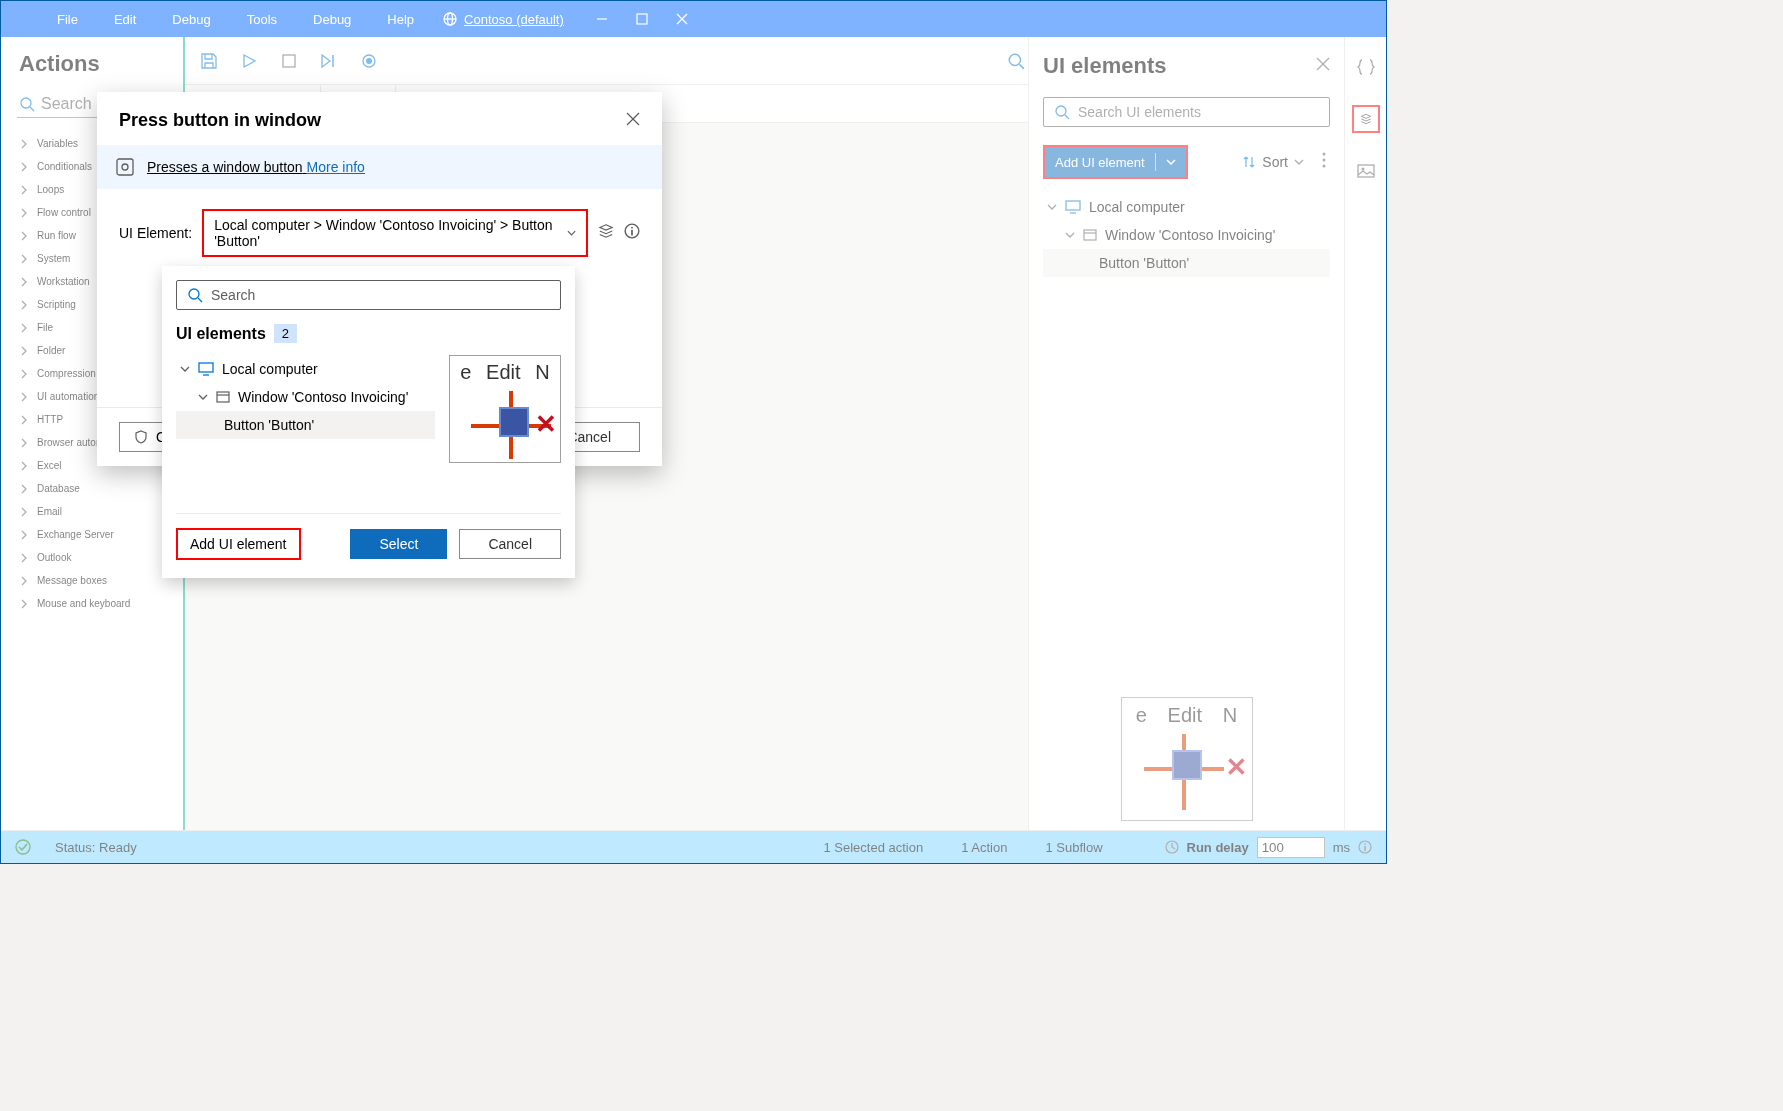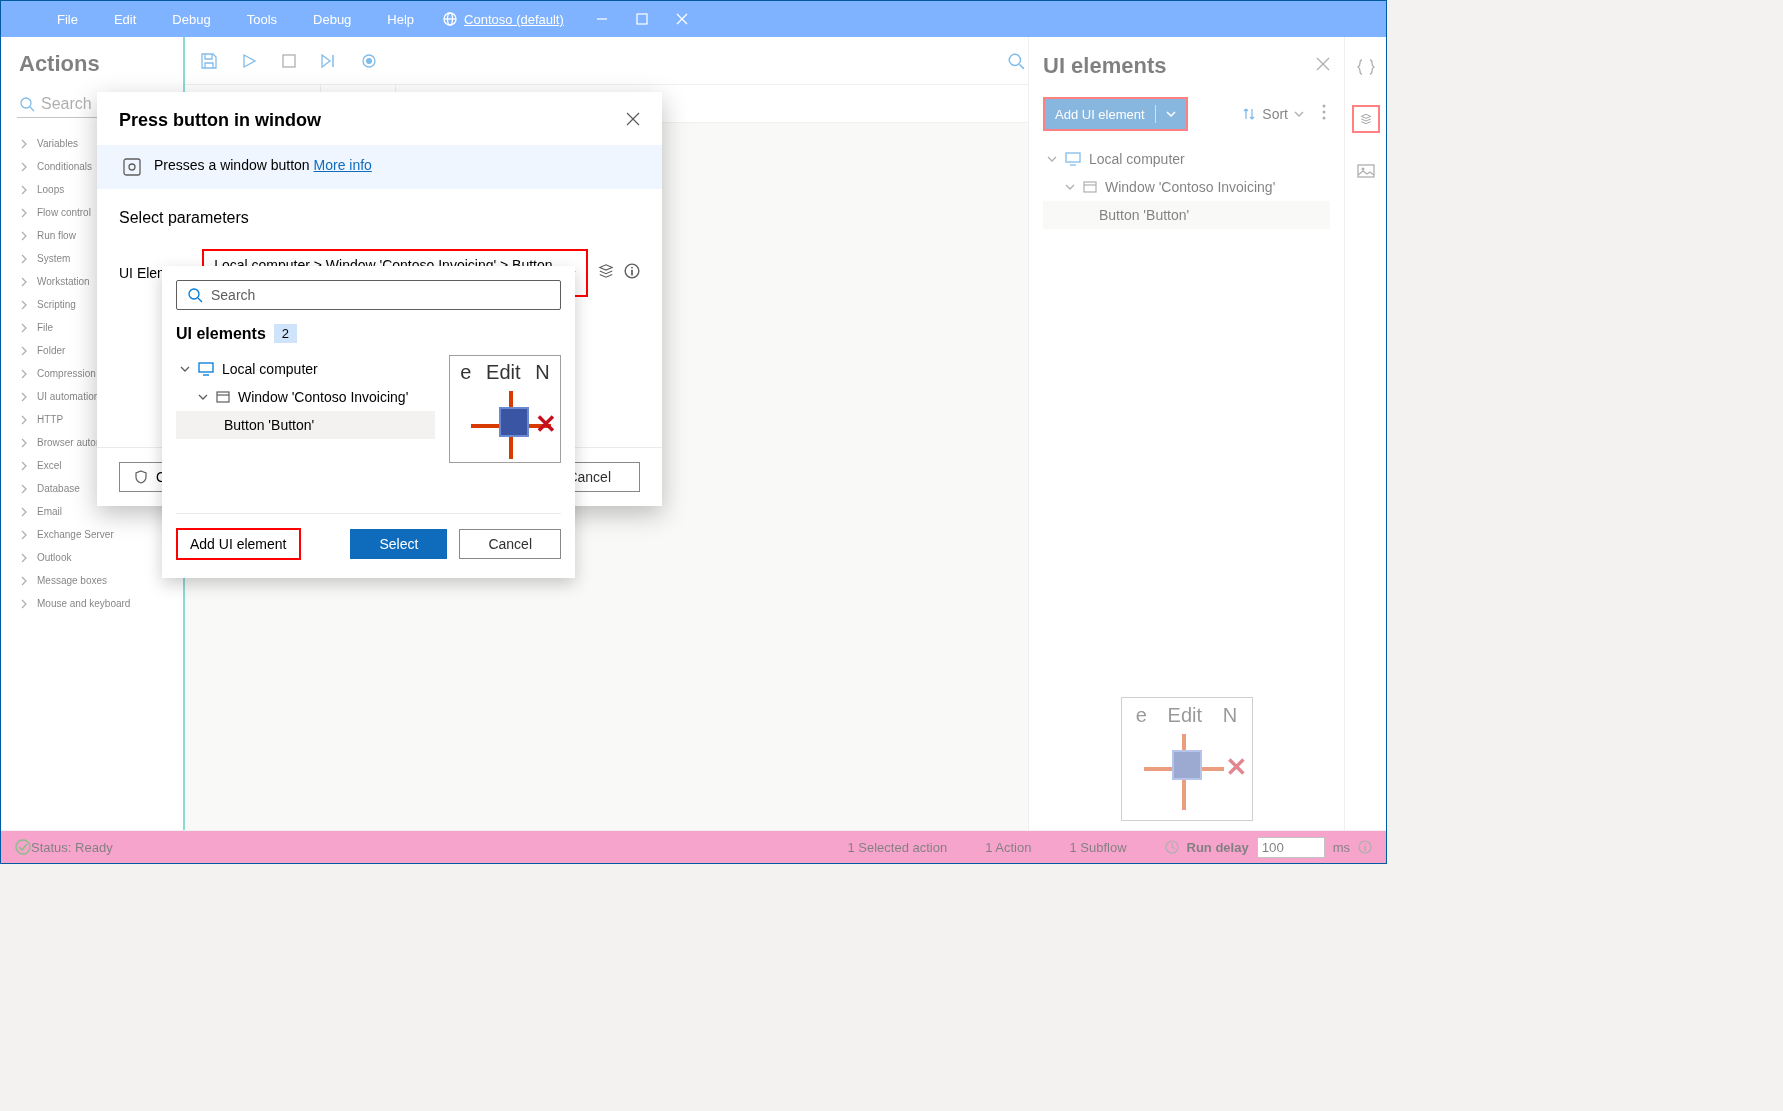--- a/index.html
+++ b/index.html
@@ -51,31 +51,31 @@
 .previewimg .cross::before, .previewimg .cross::after { content: ''; position: absolute; background: #d83b01; }
 .previewimg .cross::before { left: 0; right: 0; top: 33px; height: 4px; }
 .previewimg .cross::after { top: 0; bottom: 0; left: 38px; width: 4px; }
 .previewimg .floppy { position: absolute; top: 48px; left: 46px; width: 30px; height: 30px; background: #3955a3; border: 2px solid #6b89d1; }
 .previewimg .xred { position: absolute; top: 50px; right: 4px; width: 18px; height: 18px; font-size: 26px; font-weight: bold; color: #c50f1f; }
 
 .rail { position: absolute; right: 0; top: 36px; width: 42px; bottom: 24px; background: white; border-left: 1px solid #e1dfdd; display: flex; flex-direction: column; align-items: center; padding-top: 16px; gap: 24px; }
 .rail .rbtn { width: 28px; height: 28px; display: flex; align-items: center; justify-content: center; cursor: pointer; }
 .rail .highlighted { border: 2px solid #ff0000; padding: 10px 6px; }
 
-.statusbar { position: absolute; left: 0; right: 0; bottom: 0; height: 33px; background: #ec4899; border-top: 1px solid #e1dfdd; display: flex; align-items: center; padding: 0 14px; font-size: 13px; gap: 0; }
+.statusbar { position: absolute; left: 0; right: 0; bottom: 0; height: 33px; background: #7dd3fc; border-top: 1px solid #e1dfdd; display: flex; align-items: center; padding: 0 14px; font-size: 13px; gap: 24px; }
 .statusbar .mid { margin-left: auto; display: flex; gap: 38px; }
 .statusbar .delay { display: flex; align-items: center; gap: 8px; margin-left: 38px; }
 .statusbar .delay input { width: 68px; padding: 2px 4px; border: 1px solid #8a8886; }
 
 .overlay { position: absolute; inset: 0; background: rgba(255,255,255,0.5); }
 
 .dialog { position: absolute; left: 96px; top: 91px; width: 565px; background: white; box-shadow: 0 8px 24px rgba(0,0,0,0.25); z-index: 20; }
 .dialog .dhdr { padding: 18px 22px 14px; display: flex; justify-content: space-between; align-items: center; }
 .dialog .dhdr h3 { font-size: 18px; font-weight: 600; }
-.dialog .info { background: #f0f6ff; padding: 12px 25px; font-size: 14px; display: flex; gap: 12px; }
+.dialog .info { background: #f0f6ff; padding: 12px 18px; font-size: 14px; display: flex; align-items: center; gap: 12px; text-decoration: underline; }
 .dialog .info a { color: #0f6cbd; text-decoration: underline; cursor: pointer; }
 .dialog .body { padding: 20px 22px; }
 .dialog .body h4 { font-size: 16px; font-weight: 400; margin-bottom: 22px; }
 .dialog .prm { display: flex; align-items: center; gap: 10px; }
 .dialog .prm label { font-size: 14px; flex-shrink: 0; }
 .dialog .select { flex: 1; border: 2px solid #ff0000; padding: 6px 10px; font-size: 14px; display: flex; align-items: center; justify-content: space-between; cursor: pointer; }
 .dialog .picons { display: flex; gap: 10px; }
 .dialog .bottom { padding: 14px 22px; border-top: 1px solid #edebe9; display: flex; justify-content: space-between; align-items: center; margin-top: 130px; }
 .onerr { border: 1px solid #8a8886; padding: 6px 14px; font-size: 14px; display: flex; align-items: center; gap: 8px; cursor: pointer; background: white; }
 .actbtns { display: flex; gap: 12px; }
@@ -332,20 +332,27 @@
 </div>
 
 <div class="uipanel">
   <div class="hdr">
     <h2>UI elements</h2>
     <span><svg width="14" height="14" viewBox="0 0 14 14">
           <line x1="1" y1="1" x2="13" y2="13" stroke="#605e5c" stroke-width="1.3"></line>
           <line x1="13" y1="1" x2="1" y2="13" stroke="#605e5c" stroke-width="1.3"></line>
         </svg></span>
   </div>
+  <div class="srch">
+    <svg width="16" height="16" viewBox="0 0 16 16">
+        <circle cx="7" cy="7" r="5" fill="none" stroke="#0078d4" stroke-width="1.3"></circle>
+        <line x1="11" y1="11" x2="15" y2="15" stroke="#0078d4" stroke-width="1.3"></line>
+      </svg>
+    <span>Search UI elements</span>
+  </div>
   <div class="row">
     <div class="addbtn">
       <span>Add UI element</span>
       <span class="divider"></span>
       <svg class="chev" viewBox="0 0 10 10">
           <path d="M1 3l4 4 4-4" fill="none" stroke="white" stroke-width="1.5"></path>
         </svg>
     </div>
     <div style="display:flex;align-items:center;gap:14px;">
       <div class="sortbtn">
@@ -461,21 +468,20 @@
         </svg></span>
   </div>
   <div class="info">
     <svg width="20" height="20" viewBox="0 0 20 20">
         <rect x="2" y="2" width="16" height="16" rx="2" fill="none" stroke="#605e5c" stroke-width="1.3"></rect>
         <circle cx="10" cy="10" r="3" fill="none" stroke="#605e5c" stroke-width="1.3"></circle>
       </svg>
     <span><span>Presses a window button</span> <a>More info</a></span>
   </div>
   <div class="body">
-    <h4>Select parameters</h4>
     <div class="prm">
       <label>UI Element:</label>
       <div class="select">
         <span>Local computer &gt; Window 'Contoso Invoicing' &gt; Button 'Button'</span>
         <svg class="chev" viewBox="0 0 10 10">
             <path d="M1 3l4 4 4-4" fill="none" stroke="#605e5c" stroke-width="1.3"></path>
           </svg>
       </div>
       <div class="picons">
         <span><svg width="16" height="16" viewBox="0 0 18 16">

